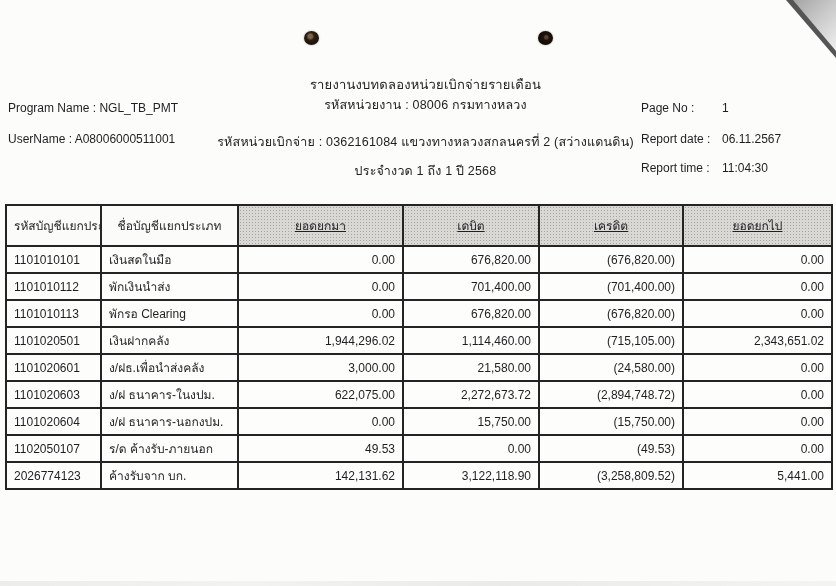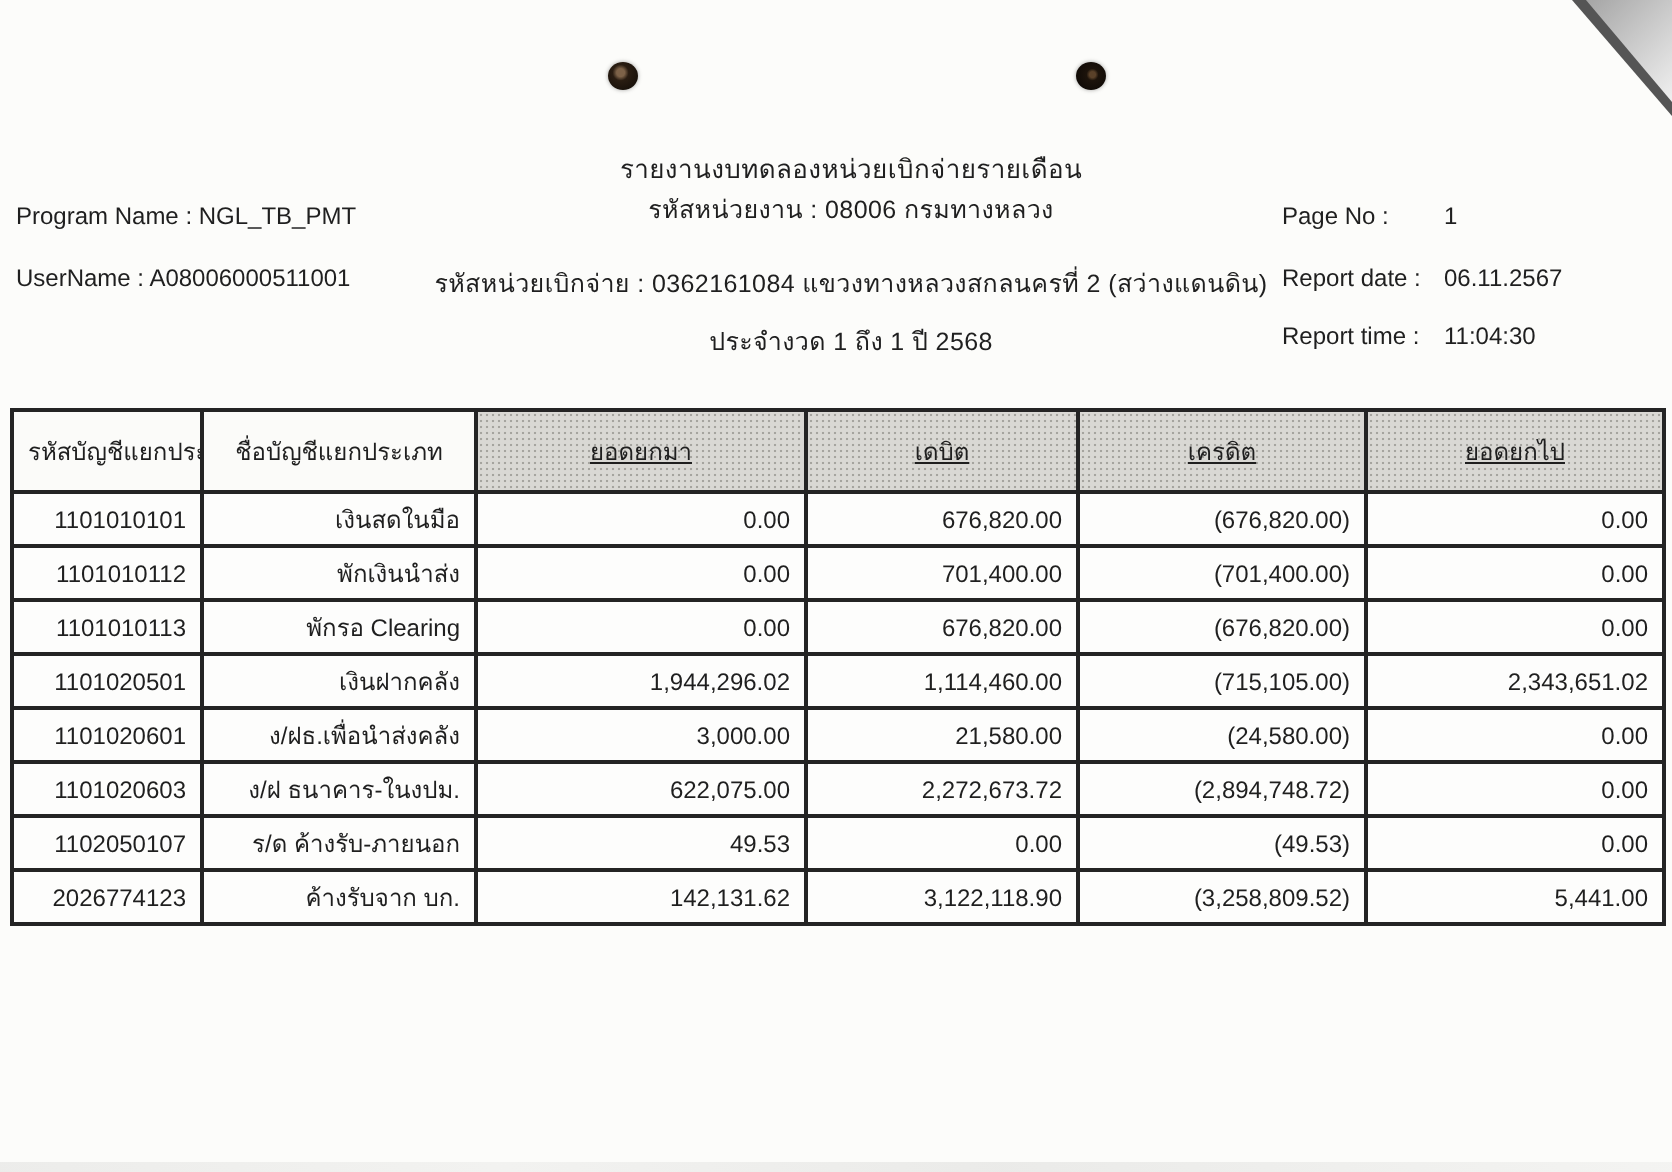--- a/index.html
+++ b/index.html
@@ -84,21 +84,21 @@
     text-align: center;
     background: #fbfbf9;
   }
   table.report th.shaded {
     background-color: #d9d8d4;
     background-image: radial-gradient(#a5a49f 0.6px, transparent 0.8px);
     background-size: 3px 3px;
     text-decoration: underline;
   }
   table.report td { height: 25px; background: #fdfdfc; }
-  td.left { text-align: right; }
+  td.left { text-align: left; }
   td.num  { text-align: right; }
   .col-code { width: 95px; }
   .col-name { width: 137px; }
   .col-open { width: 165px; }
   .col-debit { width: 136px; }
   .col-credit { width: 144px; }
   .col-close { width: 149px; }
 </style>
 </head>
 <body>
@@ -194,20 +194,28 @@
       </tr>
       <tr>
         <td class="left">1101020603</td>
         <td class="left">ง/ฝ ธนาคาร-ในงปม.</td>
         <td class="num">622,075.00</td>
         <td class="num">2,272,673.72</td>
         <td class="num">(2,894,748.72)</td>
         <td class="num">0.00</td>
       </tr>
       <tr>
+        <td class="left">1101020604</td>
+        <td class="left">ง/ฝ ธนาคาร-นอกงปม.</td>
+        <td class="num">0.00</td>
+        <td class="num">15,750.00</td>
+        <td class="num">(15,750.00)</td>
+        <td class="num">0.00</td>
+      </tr>
+      <tr>
         <td class="left">1102050107</td>
         <td class="left">ร/ด ค้างรับ-ภายนอก</td>
         <td class="num">49.53</td>
         <td class="num">0.00</td>
         <td class="num">(49.53)</td>
         <td class="num">0.00</td>
       </tr>
       <tr>
         <td class="left">2026774123</td>
         <td class="left">ค้างรับจาก บก.</td>

